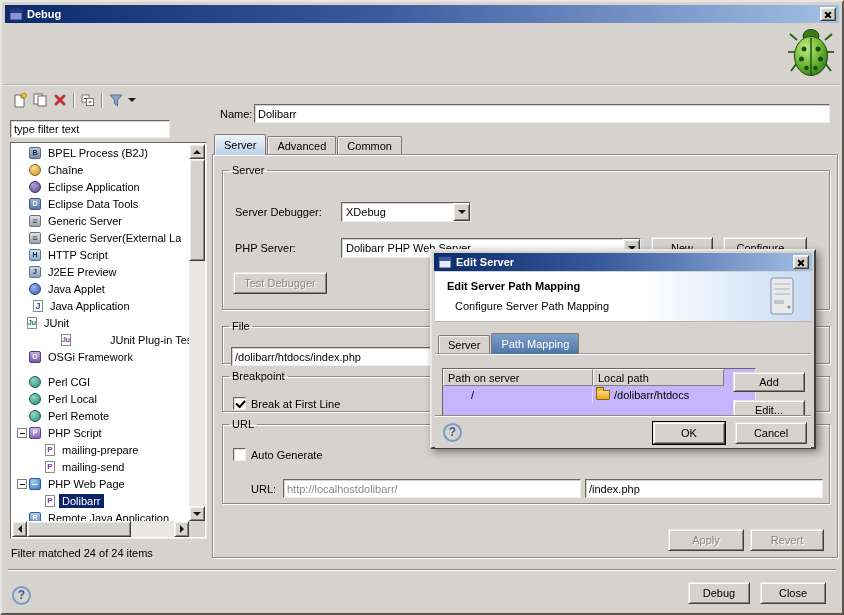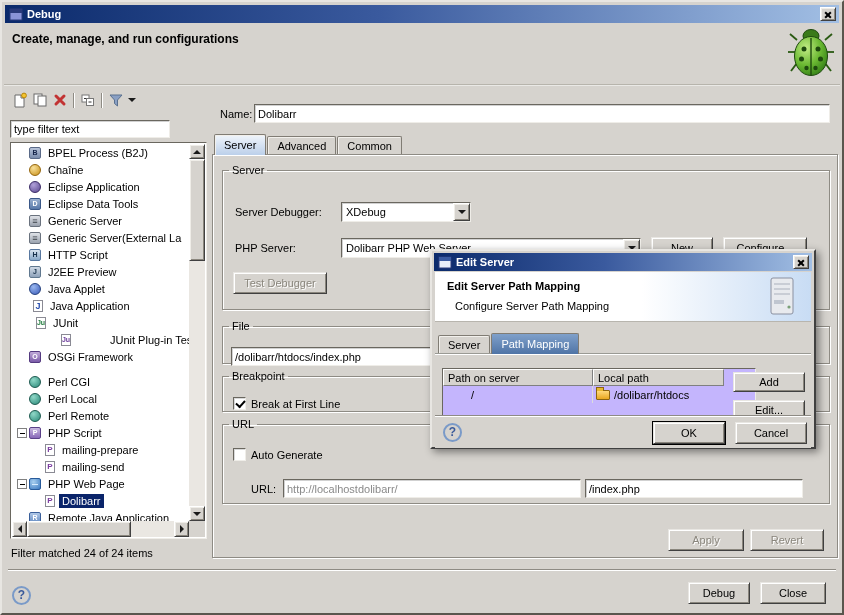--- a/index.html
+++ b/index.html
@@ -143,21 +143,20 @@
 
   <div class="titlebar">
     <svg class="ticon" width="14" height="13">
       <rect x="1" y="1" width="12" height="11" fill="#8a94d8" stroke="#2a3a7a"></rect>
       <rect x="1" y="1" width="12" height="4" fill="#2a3a7a"></rect>
     </svg>
     <span>Debug</span>
     <span class="xbtn"></span>
   </div>
 
-  <div class="hdr-title">Create, manage, and run configurations</div>
   <div class="bug">
     <svg width="46" height="52" viewBox="0 0 46 52">
       <defs>
         <radialGradient id="bg1" cx="35%" cy="30%" r="80%">
           <stop offset="0" stop-color="#c2ec84"></stop>
             <stop offset="0.55" stop-color="#6ab832"></stop>
             <stop offset="1" stop-color="#2e7a14"></stop>
         </radialGradient>
       </defs>
       <g stroke="#2a5a12" stroke-width="1.8">
@@ -266,21 +265,21 @@
           <div class="tree-row" style="padding-left: 3px;">
             <span class="expander"></span>
             <span class="ti ic-java-applet"></span>
             <span class="tl">Java Applet</span>
           </div>
           <div class="tree-row" style="padding-left: 7px;">
             <span class="expander"></span>
             <span class="ti ic-java-application"></span>
             <span class="tl">Java Application</span>
           </div>
-          <div class="tree-row" style="padding-left: 10px;">
+          <div class="tree-row" style="padding-left: 1px;">
             <span class="expander"></span>
             <span class="ti ic-junit"></span>
             <span class="tl">JUnit</span>
           </div>
           <div class="tree-row" style="padding-left: 3px; gap: 32px;">
             <span class="expander"></span>
             <span class="ti ic-junit-plugin"></span>
             <span class="tl">JUnit Plug-in Test</span>
           </div>
           <div class="tree-row" style="padding-left: 3px;">
@@ -404,21 +403,21 @@
     <span class="cb checked" style="left:10px;top:15px"></span>
     <div class="lbl" style="left:28px;top:16px">Break at First Line</div>
   </fieldset>
 
   <fieldset class="grp" style="left:220px;top:416px;width:608px;height:86px">
     <legend class="leg">URL</legend>
     <span class="cb" style="left:10px;top:18px"></span>
     <div class="lbl" style="left:28px;top:19px">Auto Generate</div>
     <div class="lbl" style="left:28px;top:53px">URL:</div>
     <input class="tin gray" style="left: 60px; top: 49px; width: 298px; height: 19px;" readonly="" value="http://localhostdolibarr/">
-    <input class="tin" style="left: 362px; top: 49px; width: 218px; height: 19px;" readonly="" value="/index.php">
+    <input class="tin" style="left: 362px; top: 49px; width: 238px; height: 19px;" readonly="" value="/index.php">
   </fieldset>
 
   <div class="btn dis" style="left:666px;top:527px;width:76px;height:22px">Apply</div>
   <div class="btn dis" style="left:748px;top:527px;width:74px;height:22px">Revert</div>
 
   <div class="fsep"></div>
   <div class="help" style="left:10px;top:584px">?</div>
   <div class="btn" style="left:686px;top:580px;width:62px;height:22px">Debug</div>
   <div class="btn" style="left:758px;top:580px;width:66px;height:22px">Close</div>
 

